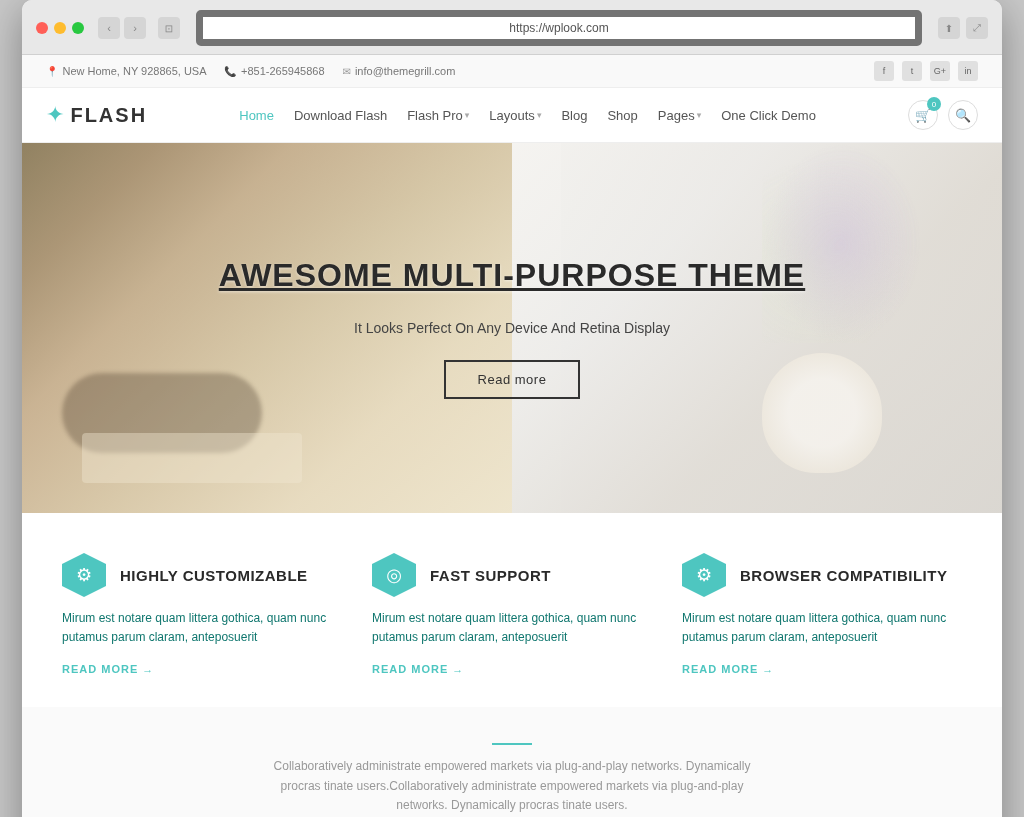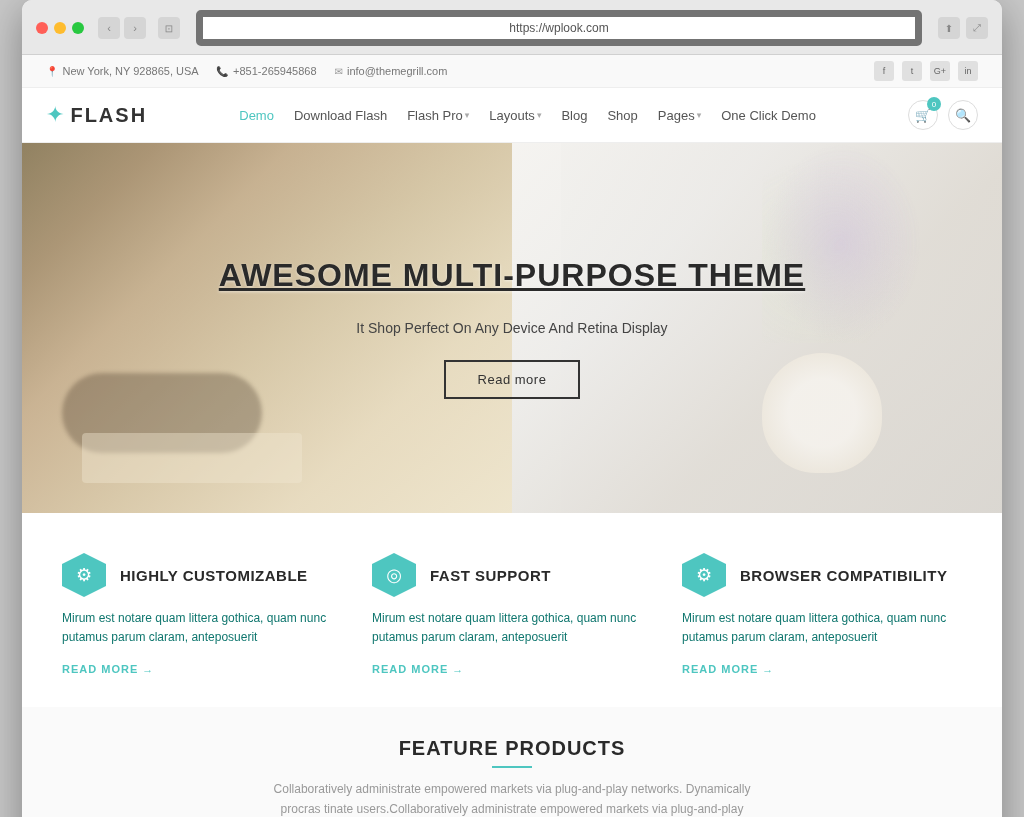--- a/index.html
+++ b/index.html
@@ -385,21 +385,21 @@
       <div class="browser-action-btn">⤢</div>
     </div>
   </div>
 
   <div class="site-wrapper">
 
     <div class="top-bar">
       <div class="top-bar-left">
         <div class="top-bar-item">
           <span class="top-bar-icon">📍</span>
-          <span>New York, NY 928865, USA</span>
+          <span>New Home, NY 928865, USA</span>
         </div>
         <div class="top-bar-item">
           <span class="top-bar-icon">📞</span>
           <span>+851-265945868</span>
         </div>
         <div class="top-bar-item">
           <span class="top-bar-icon">✉</span>
           <span>info@themegrill.com</span>
         </div>
       </div>
@@ -411,21 +411,21 @@
       </div>
     </div>
 
     <div class="nav-bar">
       <div class="nav-logo">
         <span class="nav-logo-icon">✦</span>
         <span class="nav-logo-text">FLASH</span>
       </div>
       <div class="nav-links">
         <a class="nav-link active">
-          <span>Demo</span>
+          <span>Home</span>
         </a>
         <a class="nav-link">
           <span>Download Flash</span>
         </a>
         <a class="nav-link">
           <span>Flash Pro</span>
           <span class="nav-link-chevron">▾</span>
         </a>
         <a class="nav-link">
           <span>Layouts</span>
@@ -459,21 +459,21 @@
     <div class="hero">
       <div class="hero-bg"></div>
       <div class="hero-img-left"></div>
       <div class="hero-img-right"></div>
       <div class="hero-glasses"></div>
       <div class="hero-book"></div>
       <div class="hero-cup"></div>
       <div class="hero-flowers"></div>
       <div class="hero-content">
         <h1 class="hero-title">AWESOME MULTI-PURPOSE THEME</h1>
-        <p class="hero-subtitle">It Shop Perfect On Any Device And Retina Display</p>
+        <p class="hero-subtitle">It Looks Perfect On Any Device And Retina Display</p>
         <button class="hero-btn">Read more</button>
       </div>
     </div>
 
     <div class="features-section">
       <div class="features-grid">
 
         <div class="feature-item">
           <div class="feature-header">
             <div class="feature-icon">
@@ -505,21 +505,20 @@
           </div>
           <p class="feature-desc">Mirum est notare quam littera gothica, quam nunc putamus parum claram, anteposuerit</p>
           <span class="feature-link">READ MORE →</span>
         </div>
 
       </div>
     </div>
 
     <div class="products-section">
       <div class="products-header">
-        <h2 class="products-title">FEATURE PRODUCTS</h2>
         <div class="products-title-underline"></div>
         <p class="products-desc">Collaboratively administrate empowered markets via plug-and-play networks. Dynamically procras tinate users.Collaboratively administrate empowered markets via plug-and-play networks. Dynamically procras tinate users.</p>
       </div>
 
     </div>
 
   </div>
 </div>
 
 </body></html>

